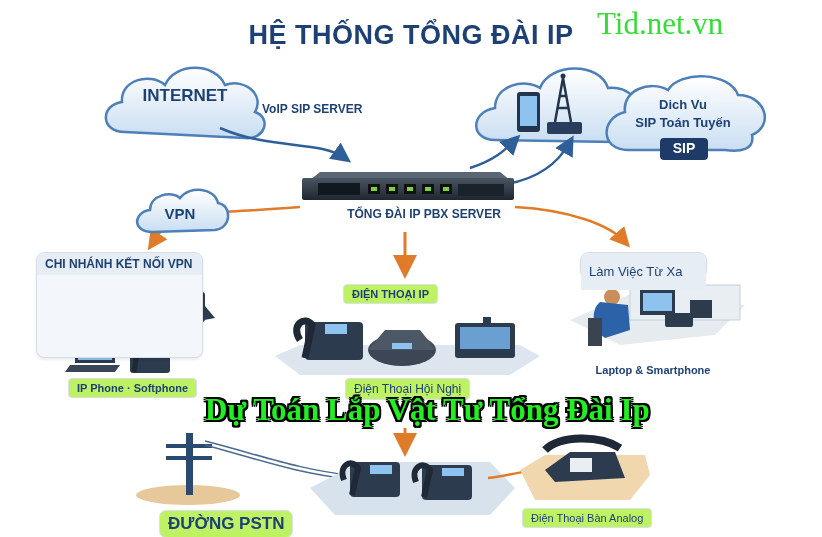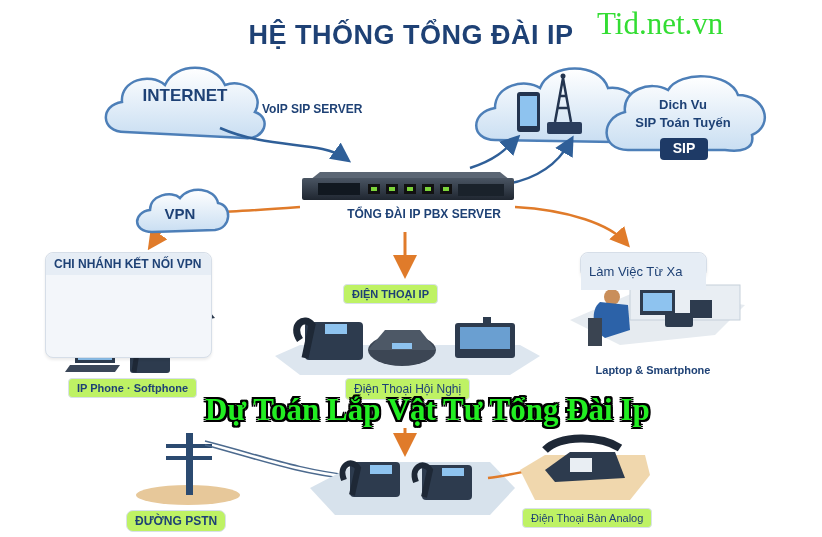--- a/index.html
+++ b/index.html
@@ -180,29 +180,29 @@
 <div class="abs cloud-label" style="left:262px;top:102px;font-size:12px;">VoIP SIP SERVER</div>
 
 <div class="abs cloud-label" style="left:628px;top:97px;width:110px;font-size:13px;">Dich Vu</div>
 <div class="abs cloud-label" style="left:618px;top:115px;width:130px;font-size:13px;">SIP Toán Tuyến</div>
 <div class="abs cloud-label" style="left:660px;top:140px;width:48px;font-size:14px;color:#ffffff;">SIP</div>
 
 <div class="abs cloud-label" style="left:316px;top:207px;width:216px;font-size:12px;">TỔNG ĐÀI IP PBX SERVER</div>
 
 <div class="abs cloud-label" style="left:150px;top:205px;width:60px;font-size:15px;">VPN</div>
 
-<div class="abs panel" style="left:45px;top:252px;width:165px;height:104px;">
+<div class="abs panel" style="left:36px;top:252px;width:165px;height:104px;">
   <div class="panel-head" style="font-size:12px;">CHI NHÁNH KẾT NỐI VPN</div>
 </div>
 <div class="abs tag" style="left:68px;top:378px;font-size:11px;">IP Phone · Softphone</div>
 
 <div class="abs tag" style="left:343px;top:284px;font-size:11px;">ĐIỆN THOẠI IP</div>
 <div class="abs tag" style="left:345px;top:378px;font-size:12px;font-weight:normal;">Điện Thoại Hội Nghị</div>
 
 <div class="abs panel" style="left:580px;top:252px;width:125px;height:24px;">
   <div class="panel-head" style="font-size:13px;padding:11px 8px;font-weight:normal;">Làm Việc Từ Xa</div>
 </div>
 <div class="abs cloud-label" style="left:583px;top:364px;width:140px;font-size:11px;">Laptop &amp; Smartphone</div>
 
-<div class="abs tag" style="left:126px;top:510px;font-size:12px;border-radius:7px;">ĐƯỜNG PSTN</div>
+<div class="abs tag" style="left:159px;top:510px;font-size:17px;border-radius:7px;">ĐƯỜNG PSTN</div>
 <div class="abs tag" style="left:522px;top:508px;font-size:11px;font-weight:normal;">Điện Thoại Bàn Analog</div>
 
 <div class="abs overlay">Dự Toán Lắp Vật Tư Tổng Đài Ip</div>
 
 </body></html>

